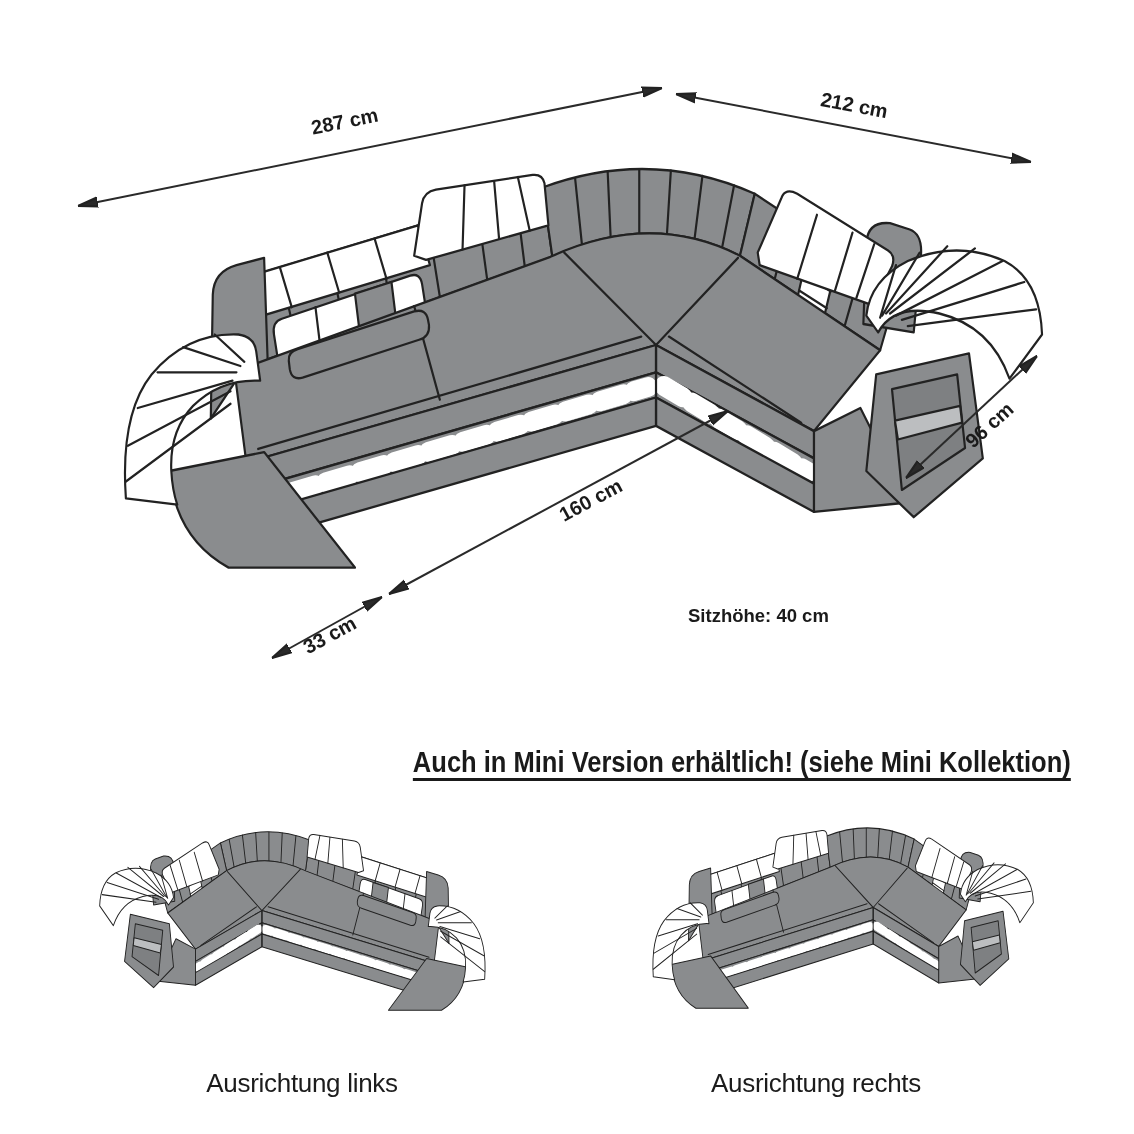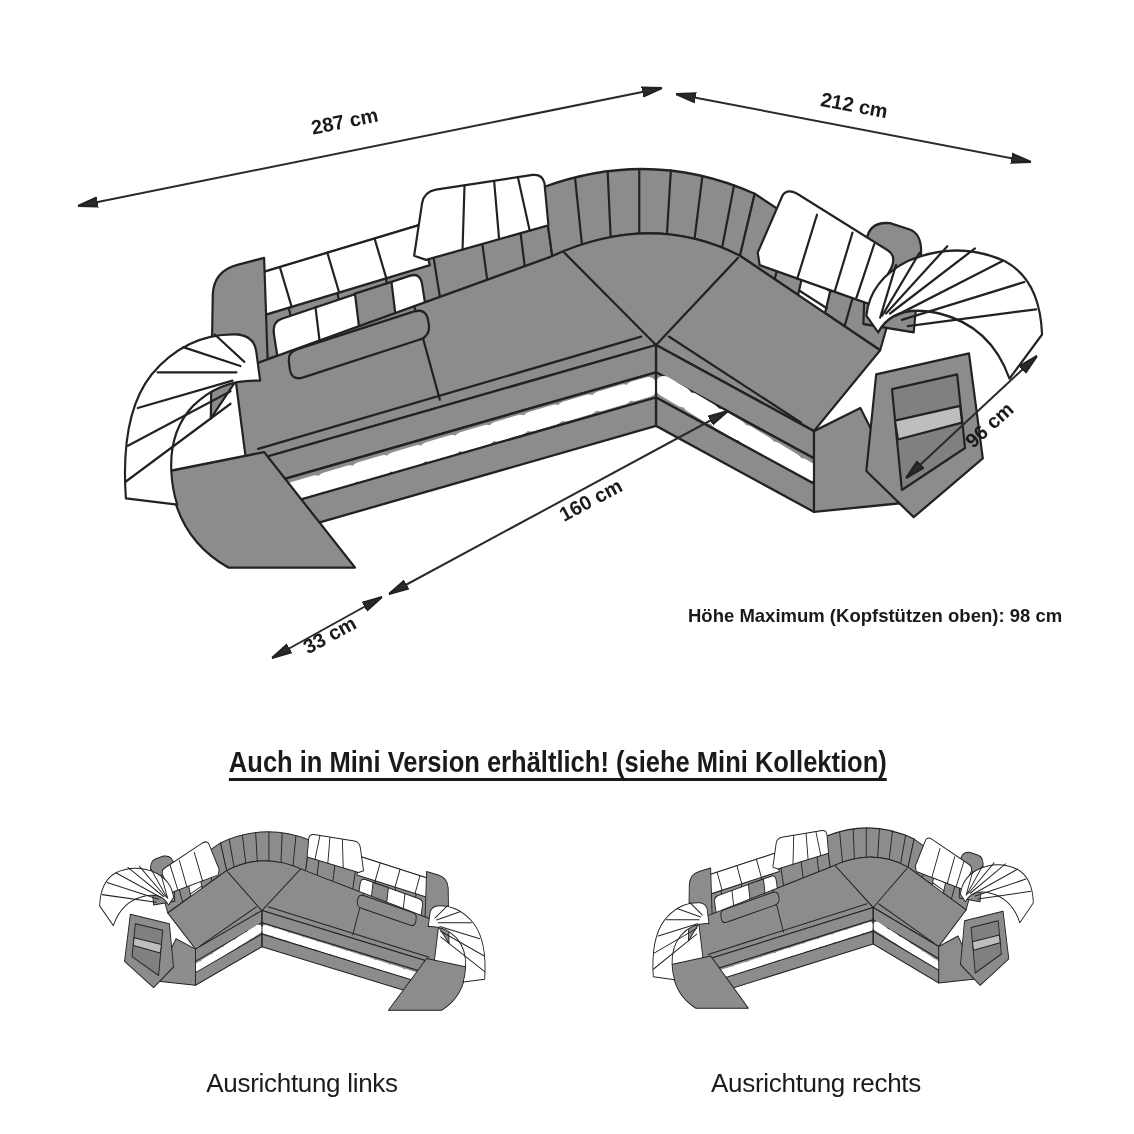--- a/index.html
+++ b/index.html
@@ -25,21 +25,21 @@
   .led-dash.l{stroke-dasharray:25 11;}
   .led-dash.r{stroke-dasharray:22 10;}
 
   
   .dim-line{stroke:#2a2a2a;stroke-width:2;}
   .dim-label{font-size:20px;font-weight:600;fill:var(--text);}
 
   
   .specs{position:absolute;left:688px;top:602px;font-size:18.5px;font-weight:700;
          line-height:28px;color:var(--text);white-space:nowrap;}
-  .mini-heading{position:absolute;left:0;top:746px;width:1116px;text-align:center;}
+  .mini-heading{position:absolute;left:0;top:746px;width:1116px;text-align:right;}
   .mini-heading span{display:inline-block;font-size:29px;font-weight:700;
          transform:scaleX(0.88);transform-origin:center;
          text-decoration:underline;text-underline-offset:6px;text-decoration-thickness:2.5px;}
   .caption{position:absolute;font-size:26px;color:#1c1c1c;width:320px;text-align:center;
          letter-spacing:-0.3px;}
   .caption.left{left:142px;top:1068px;}
   .caption.right{left:656px;top:1068px;}
   .mini-fig{position:absolute;}
   .mini-fig.links{left:98px;top:826px;width:390px;height:188px;}
   .mini-fig.rechts{left:650px;top:822px;width:385px;height:190px;}
@@ -145,21 +145,21 @@
       <text class="dim-label" text-anchor="middle" transform="translate(594,506) rotate(-28.2)">160 cm</text>
     </g>
     <g>
       <line class="dim-line" x1="382" y1="597" x2="272" y2="658" marker-start="url(#arr)" marker-end="url(#arr)"></line>
       <text class="dim-label" text-anchor="middle" transform="translate(333,641) rotate(-28.6)">33 cm</text>
     </g>
   </svg>
 
   
   <div class="specs">
-    <div>Höhe Maximum (Kopfstützen oben): 98 cm</div>
+    <div>Sitzhöhe: 40 cm</div>
   </div>
 
   
   <div class="mini-heading">
     <span>Auch in Mini Version erhältlich! (siehe Mini Kollektion)</span>
   </div>
 
   <svg class="mini-fig links sofa-art" viewBox="0 0 940 400" preserveAspectRatio="none">
     <use href="#sofa-shape" transform="translate(940,0) scale(-1,1)"></use>
   </svg>

